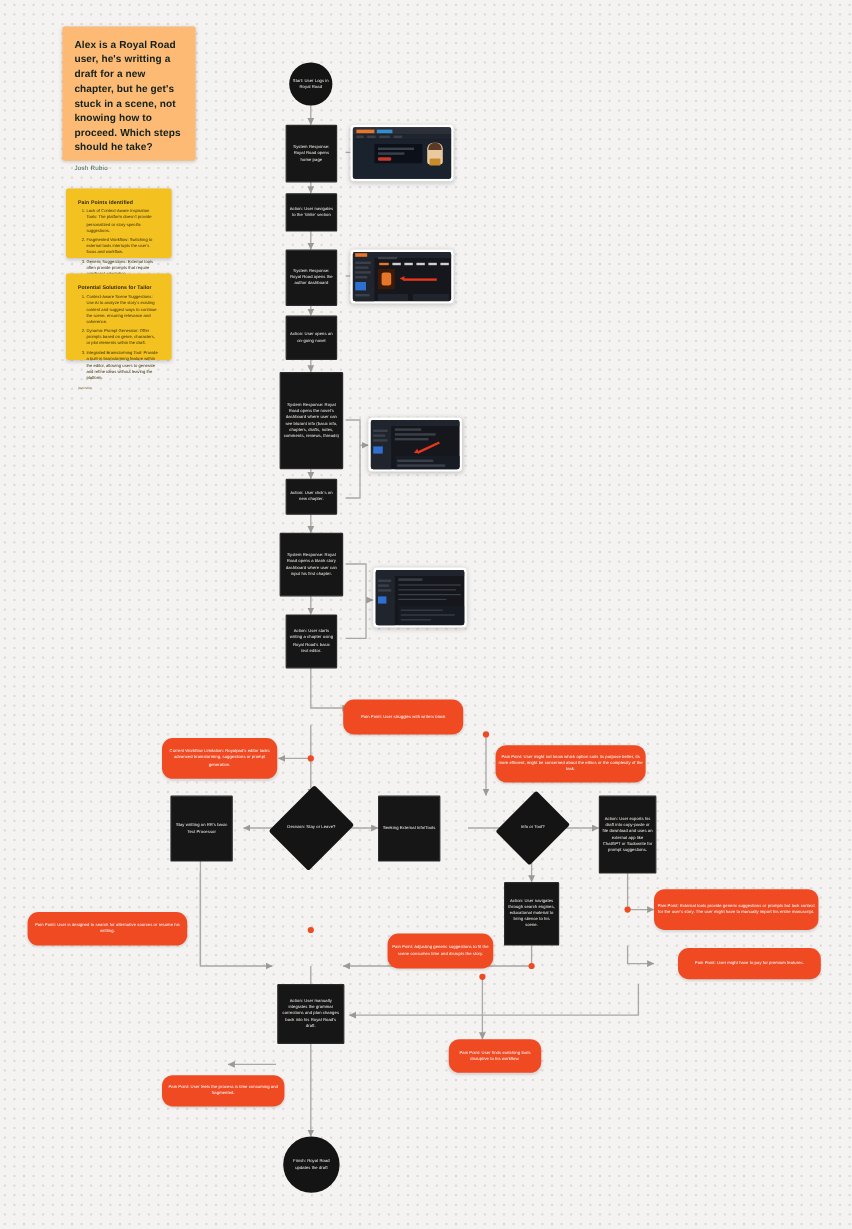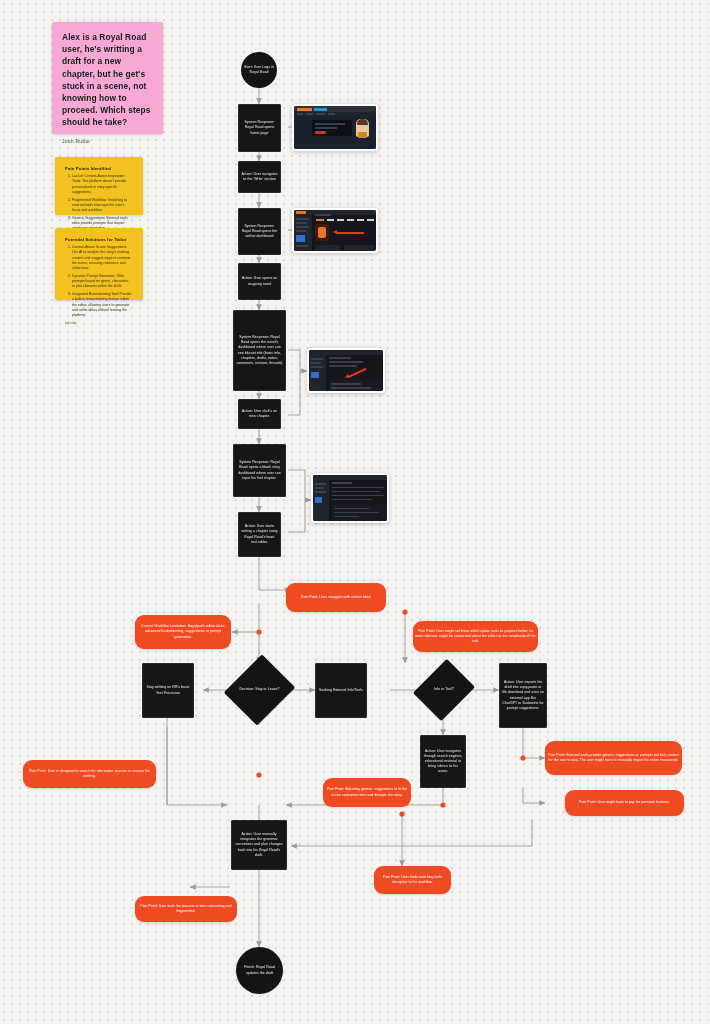--- a/index.html
+++ b/index.html
@@ -12,21 +12,21 @@
     background-color:#f4f3f1;
     background-image:radial-gradient(circle, #d8d6d2 0.7px, transparent 0.8px);
     background-size:8px 8px;
   }
   .layer{position:absolute;left:0;top:0;width:710px;height:1024px;}
   svg.edges{position:absolute;left:0;top:0;width:710px;height:1024px;pointer-events:none;}
 
   
   .sticky{position:absolute;box-sizing:border-box;border-radius:2px;
     box-shadow:0 1px 3px rgba(0,0,0,.17);padding:9px 10px;}
-  .sticky.green{background:#f9a8d4;}
+  .sticky.green{background:#fdba74;}
   .sticky.yellow{background:#f3c220;}
   .sticky .q{font-size:8.4px;line-height:1.45;color:#10201a;font-weight:600;letter-spacing:.1px;}
   .sticky .author{font-size:5.2px;color:#3c5b49;margin-top:9px;letter-spacing:.2px;}
   .sticky .nt-title{font-size:4.3px;font-weight:700;color:#2d2306;margin-bottom:3px;letter-spacing:.1px;}
   .sticky ol{margin:0;padding-left:7px;}
   .sticky li{font-size:3.5px;line-height:1.5;color:#3b2f08;margin-bottom:2.5px;}
   .sticky .nt-foot{font-size:2.6px;color:#6b5a20;margin-top:4px;}
 
   
   .node{position:absolute;box-sizing:border-box;display:flex;align-items:center;

